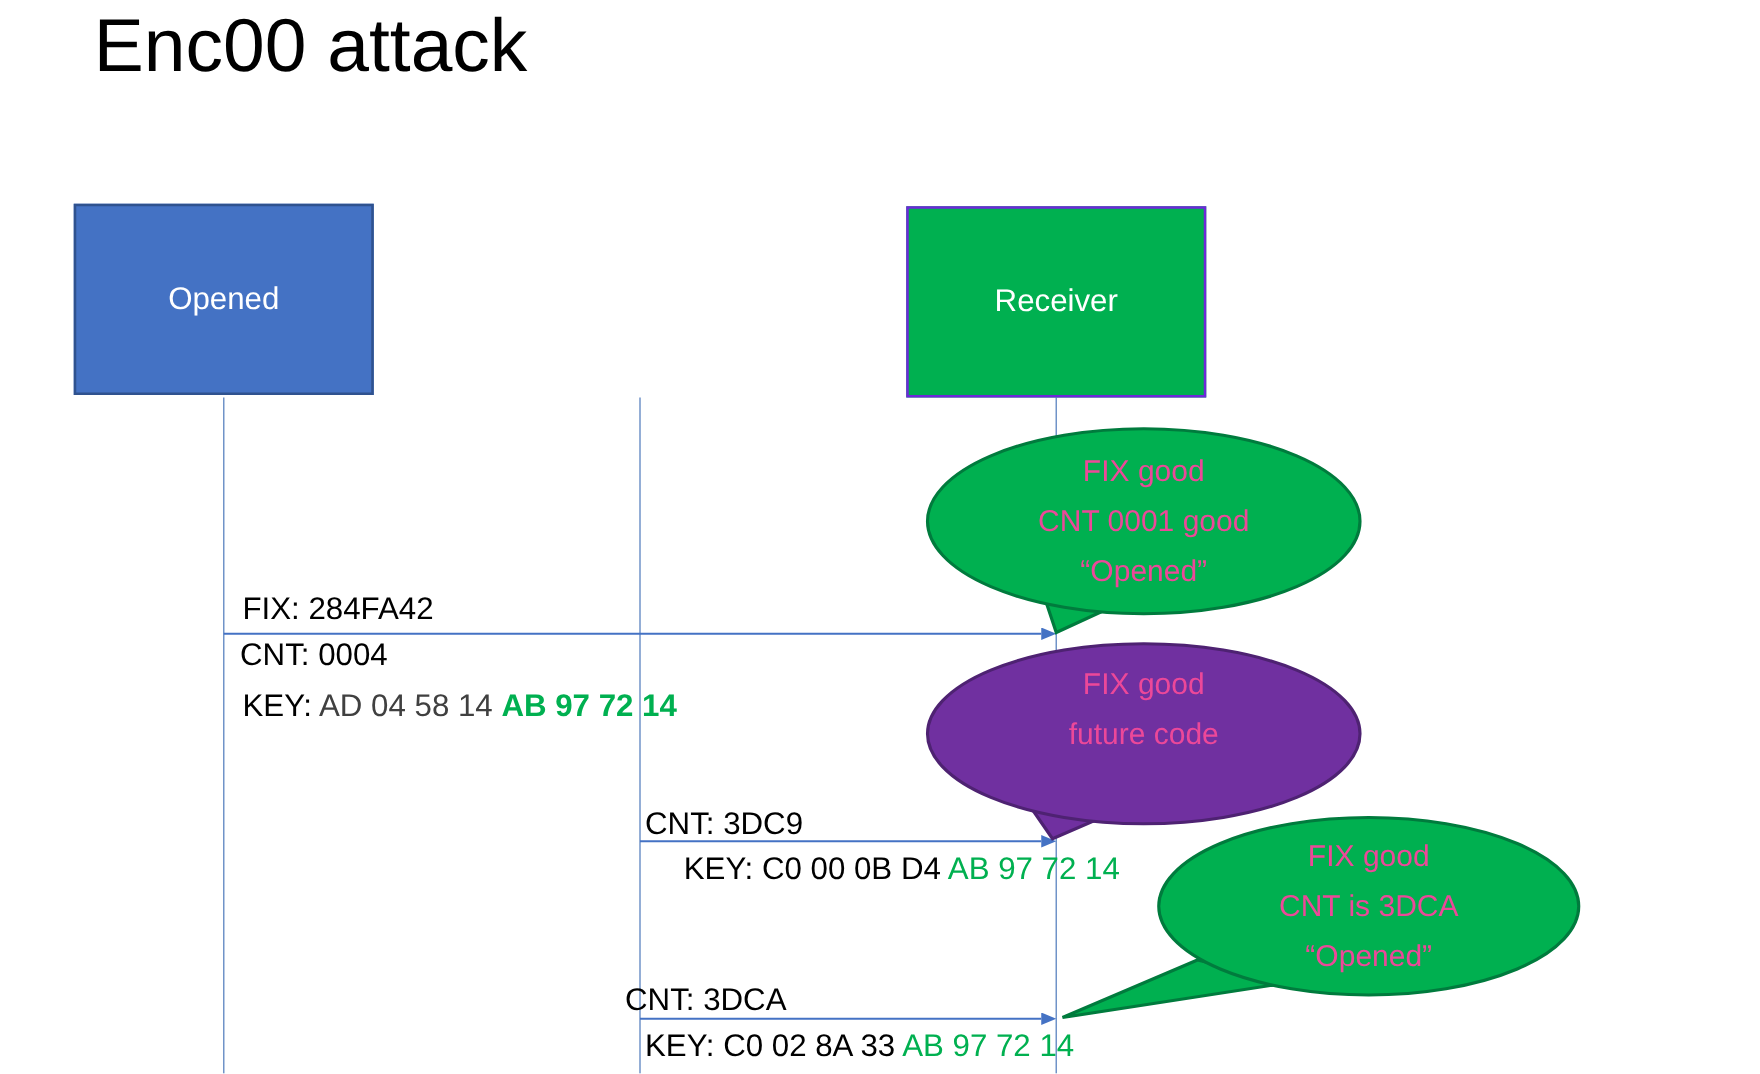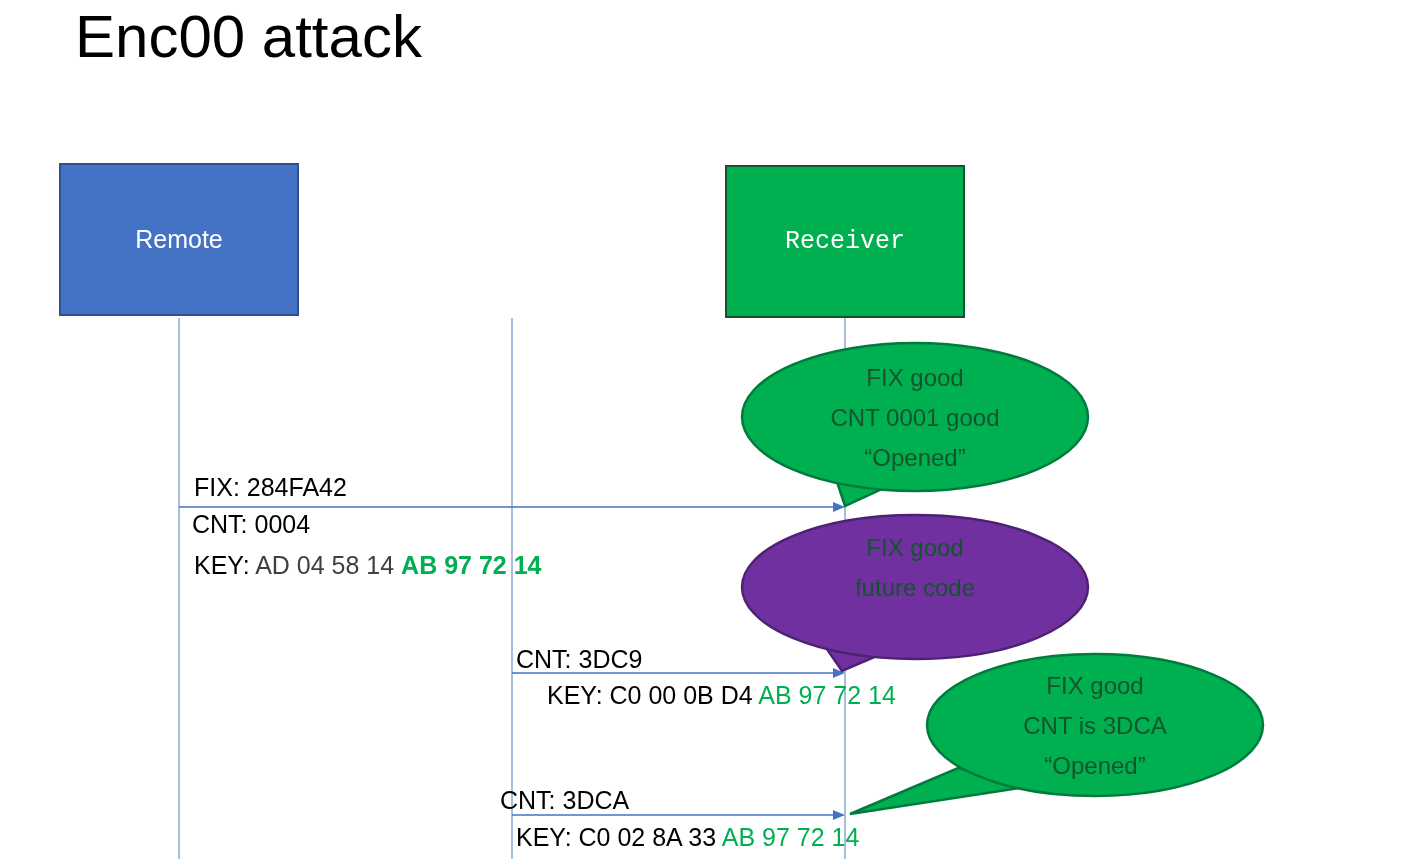--- a/index.html
+++ b/index.html
@@ -43,36 +43,36 @@
     height: 153px;
     display: flex;
     align-items: center;
     justify-content: center;
     color: #ffffff;
     font-size: 25px;
     box-sizing: border-box;
   }
   .actor-remote   { left: 59px;  top: 163px; background: #4472C4; border: 2px solid #2F528F; }
   .actor-flipper  { left: 392px; top: 165px; background: #ED7D31; border: 2px solid #AE5A21; }
-  .actor-receiver { left: 725px; top: 165px; background: #00B050; border: 2px solid #14532d; font-family: Liberation Mono, monospace; }
+  .actor-receiver { left: 725px; top: 165px; background: #00B050; border: 2px solid #6d28d9; }
 
   .msg-label {
     position: absolute;
     font-size: 25px;
     color: #000000;
     white-space: nowrap;
     line-height: 28px;
   }
   .seg-red   { color: #404040; }
   .seg-green { color: #00B050; }
   .seg-green-bold { color: #00B050; font-weight: 700; }
 
   .callout-text {
     position: absolute;
-    color: #14532d;
+    color: #ec4899;
     font-size: 24px;
     line-height: 40px;
     text-align: center;
   }
   .callout-text-1 { left: 742px; top: 358px; width: 346px; }
   .callout-text-2 { left: 742px; top: 528px; width: 346px; }
   .callout-text-3 { left: 927px; top: 666px; width: 336px; }
 </style>
 </head>
 <body>
@@ -100,21 +100,21 @@
     <ellipse class="c-green" cx="915" cy="417" rx="173" ry="74"></ellipse>
 
     <polygon class="c-purple" points="822,642 886,652 842,671"></polygon>
     <ellipse class="c-purple" cx="915" cy="587" rx="173" ry="72"></ellipse>
 
     <polygon class="c-green" points="958,768 1032,786 850,814"></polygon>
     <ellipse class="c-green" cx="1095" cy="725" rx="168" ry="71"></ellipse>
   </svg>
 
   <div class="actor actor-remote">
-    <span>Remote</span>
+    <span>Opened</span>
   </div>
   <div class="actor actor-receiver">
     <span>Receiver</span>
   </div>
 
   <div class="msg-label" style="left:194px; top:473px;">FIX: 284FA42</div>
   <div class="msg-label" style="left:192px; top:510px;">CNT: 0004</div>
   <div class="msg-label" style="left:194px; top:551px;">
     <span>KEY: </span><span class="seg-red">AD 04 58 14 </span><span class="seg-green-bold">AB 97 72 14</span>
   </div>

